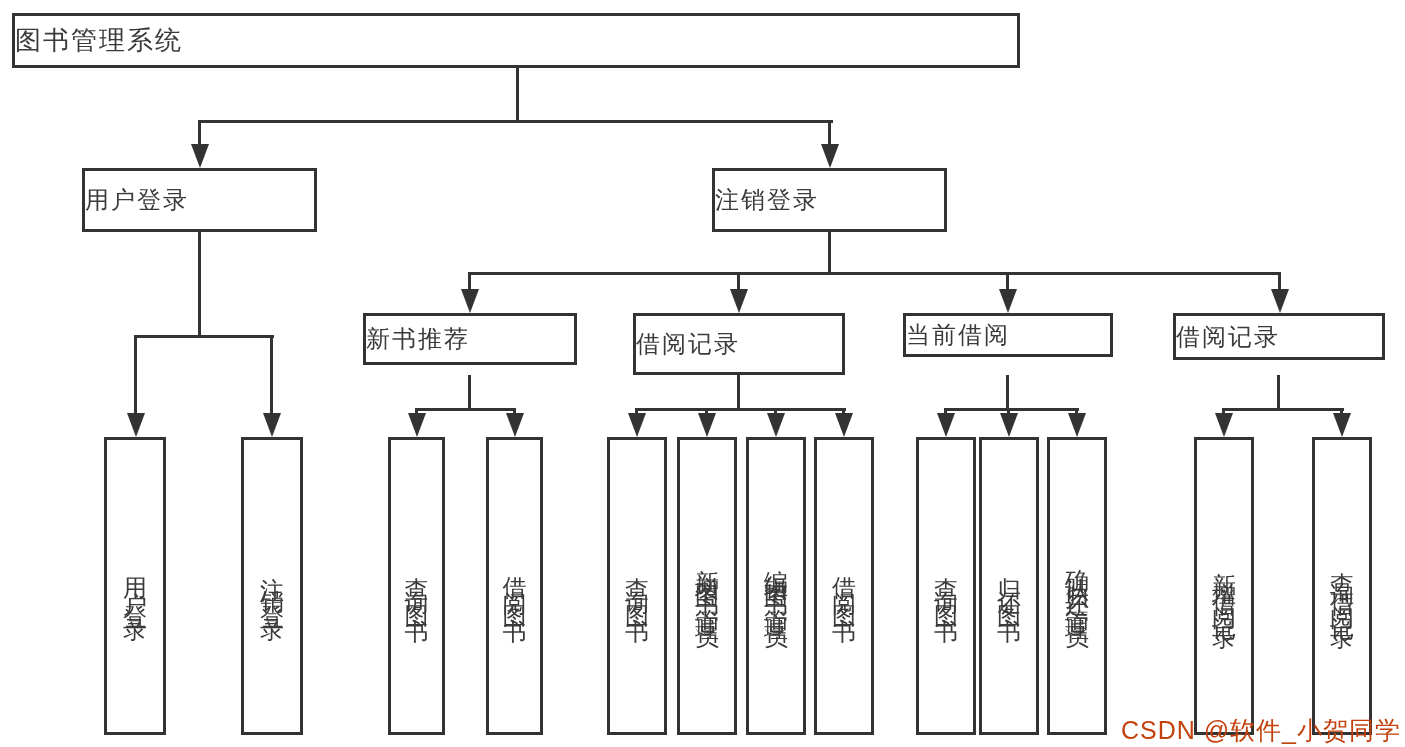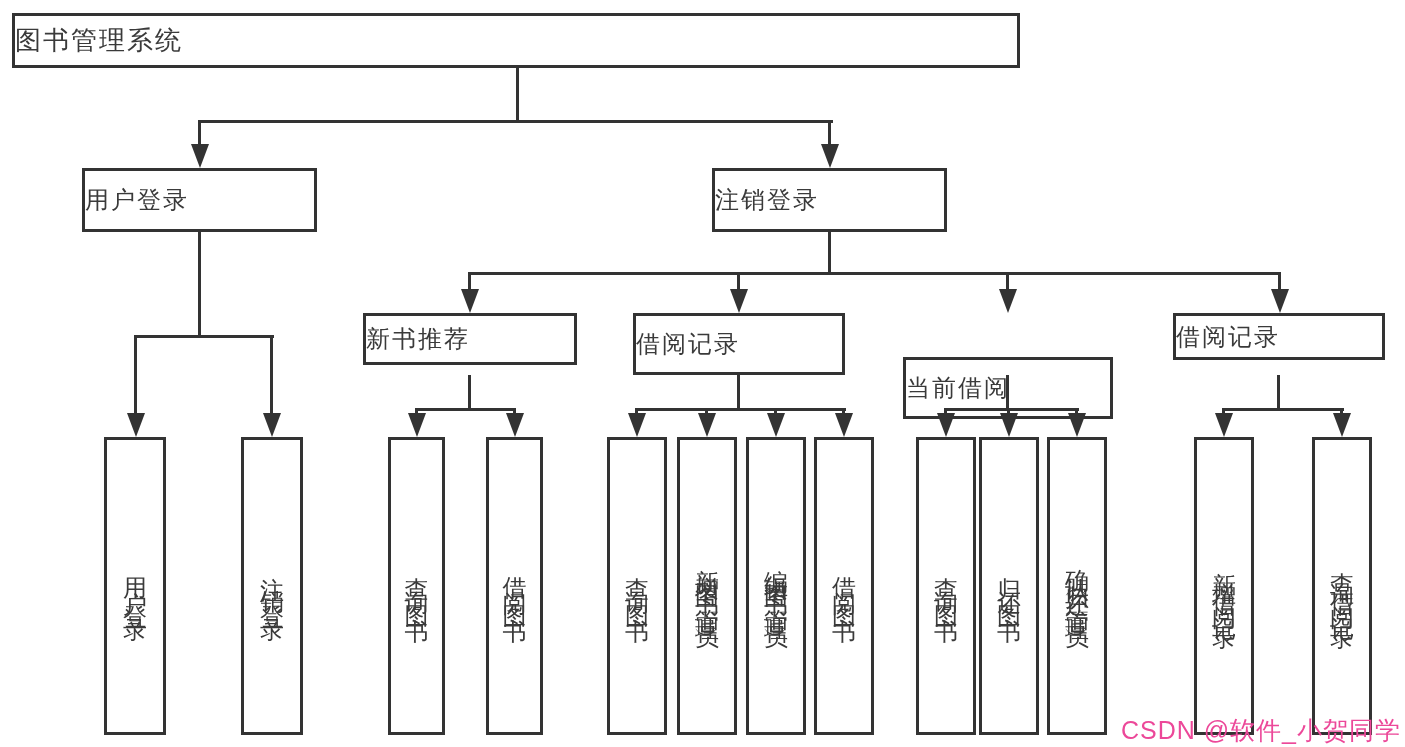--- a/index.html
+++ b/index.html
@@ -82,21 +82,21 @@
   <div class="box" style="left:712px; top:168px; width:235px; height:64px;">
     <span>注销登录</span>
   </div>
 
   <div class="box" style="left:363px; top:313px; width:214px; height:52px;">
     <span>新书推荐</span>
   </div>
   <div class="box" style="left:633px; top:313px; width:212px; height:62px;">
     <span>借阅记录</span>
   </div>
-  <div class="box" style="left:903px; top:313px; width:210px; height:62px;margin-top:44px;">
+  <div class="box" style="left:903px; top:313px; width:210px; height:44px;">
     <span>当前借阅</span>
   </div>
   <div class="box" style="left:1173px; top:313px; width:212px; height:47px;">
     <span>借阅记录</span>
   </div>
 
   <div class="leaf" style="left:104px; width:62px;">
     <span class="vtext">用户登录</span>
   </div>
   <div class="leaf" style="left:241px; width:62px;">
@@ -133,21 +133,21 @@
     <span class="vtext tight">确认归还（管理员）</span>
   </div>
 
   <div class="leaf" style="left:1194px; width:60px;">
     <span class="vtext mid">新增借阅记录</span>
   </div>
   <div class="leaf" style="left:1312px; width:60px;">
     <span class="vtext mid">查询借阅记录</span>
   </div>
 
-  <div class="watermark" style="color: #ec4899;">CSDN @软件_小贺同学</div>
+  <div class="watermark" style="color: #c2410c;">CSDN @软件_小贺同学</div>
 
 <div class="vl" style="left: 516px; top: 68px; height: 52px;"></div>
     <div class="hl" style="left: 198px; top: 120px; width: 635px;"></div>
     <div class="vl" style="left: 198px; top: 120px; height: 26px;"></div>
     <div class="vl" style="left: 828px; top: 120px; height: 26px;"></div>
     <div class="vl" style="left: 198px; top: 232px; height: 103px;"></div>
     <div class="hl" style="left: 134px; top: 335px; width: 140px;"></div>
     <div class="vl" style="left: 134px; top: 335px; height: 80px;"></div>
     <div class="vl" style="left: 270px; top: 335px; height: 80px;"></div>
     <div class="vl" style="left: 828px; top: 232px; height: 42px;"></div>

